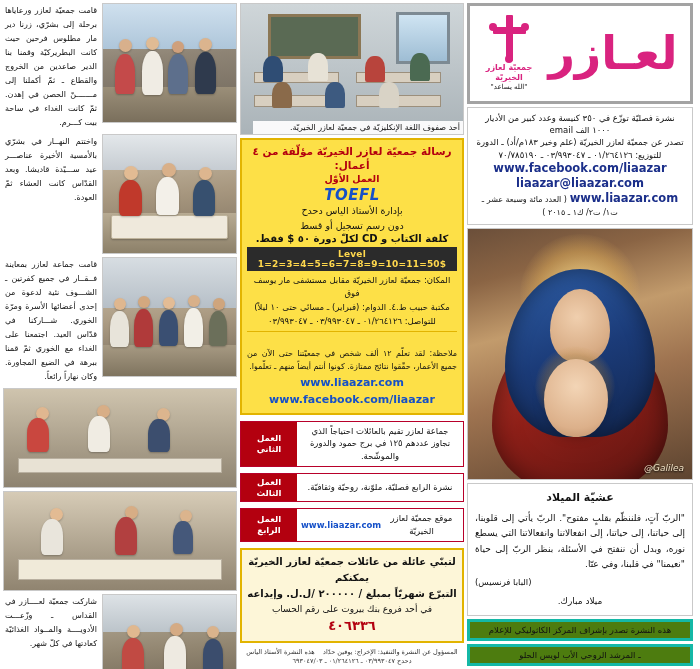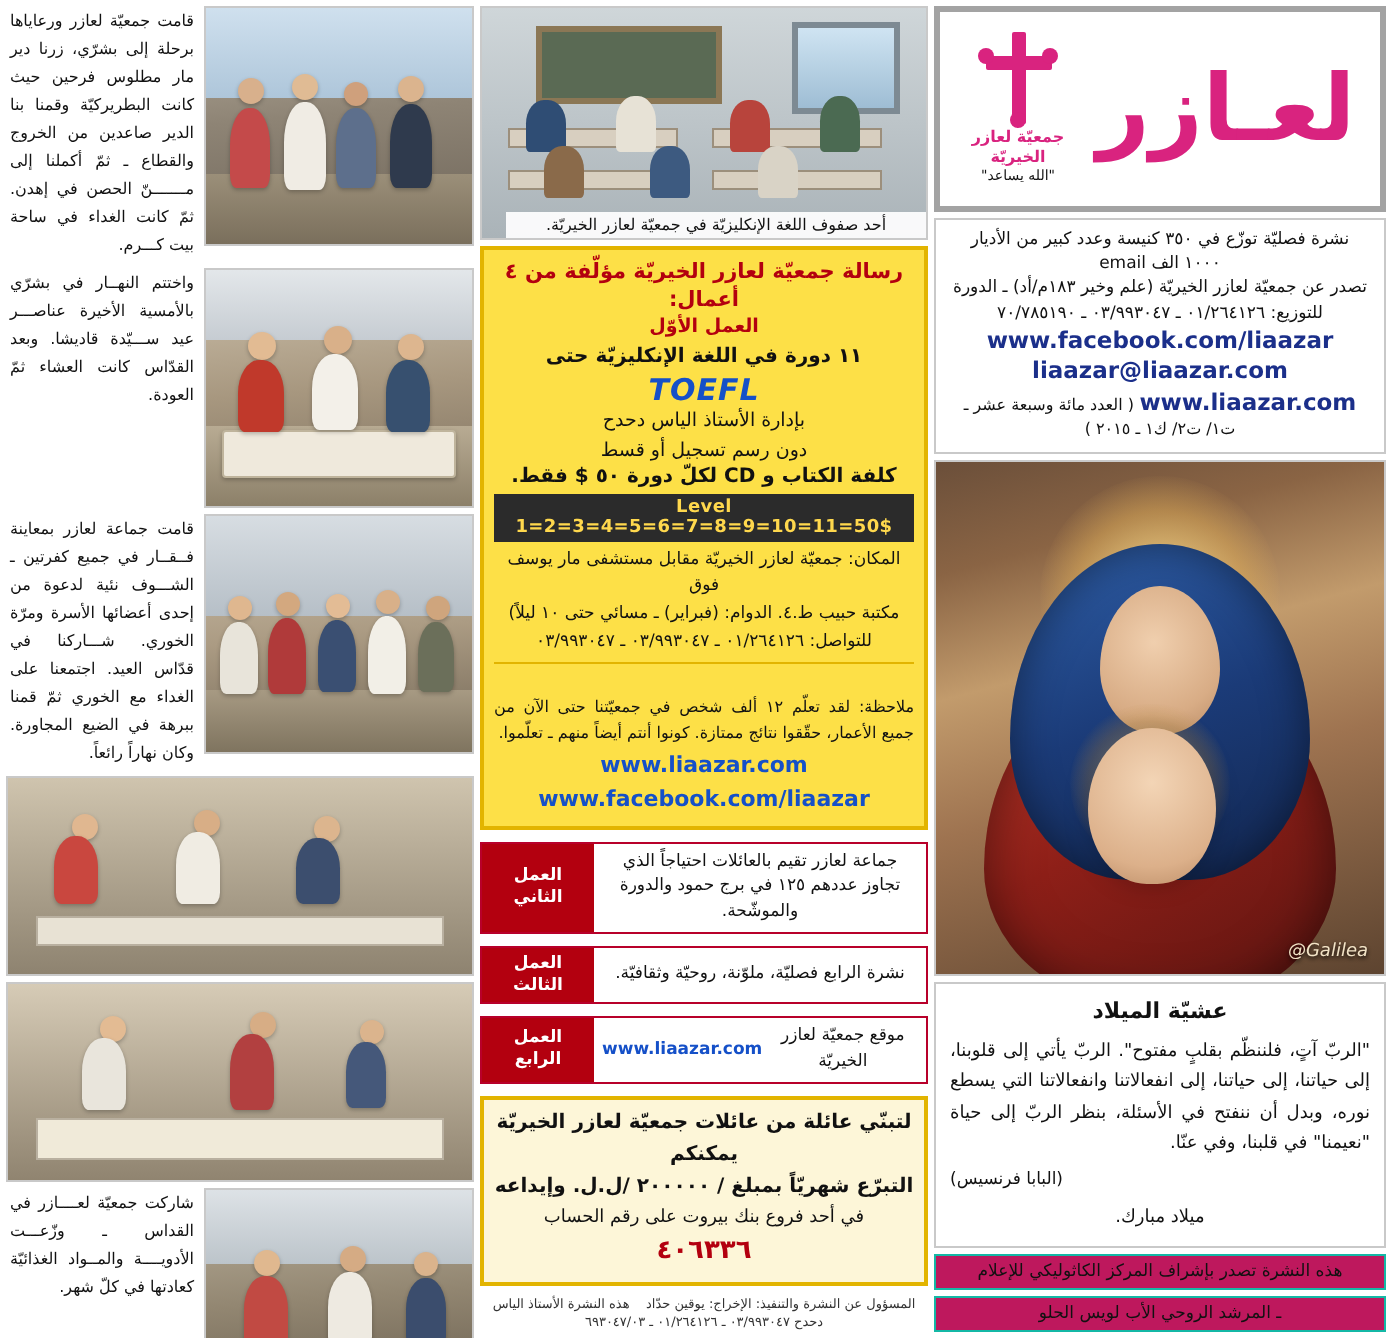--- a/index.html
+++ b/index.html
@@ -146,40 +146,40 @@
     text-align: center;
     font-size: 11px;
     font-weight: bold;
     margin-bottom: 3px;
   }
   .poem .attrib { text-align: left; font-size: 8.5px; margin-top: 3px; }
   .poem .closing { text-align: center; font-size: 9px; margin-top: 4px; }
 
   
   .footbar {
-    border: 1px solid #14b8a6;
-    background: #be185d;
+    border: 3px solid #14b8a6;
+    background: #4d7c0f;
     text-align: center;
     font-size: 8.5px;
     padding: 3px 4px;
     color: #111;
   }
 
   
   .mid-photo {
     border: 1px solid #c9c9c9;
     height: 186px;
     position: relative;
     overflow: hidden;
     background: linear-gradient(180deg,#8fa3b5 0%,#6e7f92 55%,#4e5a69 100%);
   }
   .mid-photo .cap {
     position:absolute; left:12px; right:0; bottom:0;
     background: rgba(255,255,255,.92);
-    font-size: 8px; text-align:center; padding:2px 3px; color:#111;
+    font-size: 8px; padding:2px 3px; color:#111;
   }
   .classroom { position:absolute; inset:0; }
   .classroom .wall { position:absolute; inset:0; background:linear-gradient(180deg,#cfd6d9,#aab3b8); }
   .classroom .board { position:absolute; left:12%; top:8%; width:42%; height:34%; background:#5a6a54; border:3px solid #8b7755;}
   .classroom .win { position:absolute; right:6%; top:6%; width:24%; height:40%; background:linear-gradient(180deg,#cfe4f2,#9ebdd4); border:3px solid #7d8a93;}
   .classroom .desk { position:absolute; background:#d8cfc0; border:1px solid #9c8f7c; }
   .classroom .p { position:absolute; border-radius:45% 45% 10% 10%; }
 
   
   .adbox {
@@ -404,21 +404,20 @@
         <div class="p" style="left:14%;top:60%;width:20px;height:26px;background:#8a6a4a"></div>
         <div class="p" style="left:38%;top:60%;width:20px;height:26px;background:#3d5a80"></div>
         <div class="p" style="left:62%;top:60%;width:20px;height:26px;background:#d9d3c6"></div>
       </div>
       <div class="cap">أحد صفوف اللغة الإنكليزيّة في جمعيّة لعازر الخيريّة.</div>
     </div>
 
     <div class="adbox">
       <div class="hdr">رسالة جمعيّة لعازر الخيريّة مؤلّفة من ٤ أعمال:</div>
       <div class="sub">العمل الأوّل</div>
-      <div class="line1">١١ دورة في اللغة الإنكليزيّة حتى</div>
       <div class="toefl">TOEFL</div>
       <div class="line2">بإدارة الأستاذ الياس دحدح</div>
       <div class="line2">دون رسم تسجيل أو قسط</div>
       <div class="price">كلفة الكتاب و CD لكلّ دورة ٥٠ $ فقط.</div>
       <div class="levels">Level 1=2=3=4=5=6=7=8=9=10=11=50$</div>
       <div class="detail">المكان: جمعيّة لعازر الخيريّة مقابل مستشفى مار يوسف فوق</div>
       <div class="detail">مكتبة حبيب ط.٤. الدوام: (فبراير) ـ مسائي حتى ١٠ ليلاً)</div>
       <div class="detail">للتواصل: ٠١/٢٦٤١٢٦ ـ ٠٣/٩٩٣٠٤٧ ـ ٠٣/٩٩٣٠٤٧</div>
       <div class="note">ملاحظة: لقد تعلّم ١٢ ألف شخص في جمعيّتنا حتى الآن من جميع الأعمار، حقّقوا نتائج ممتازة. كونوا أنتم أيضاً منهم ـ تعلّموا.</div>
       <div class="urls">www.liaazar.com</div>

